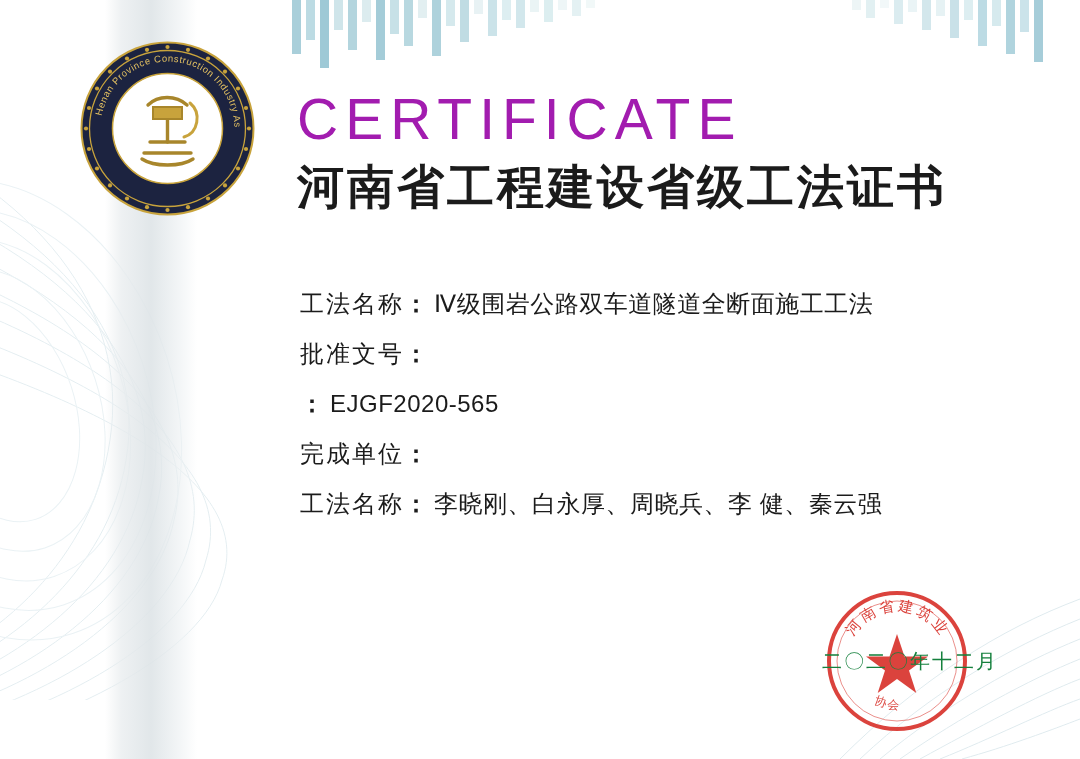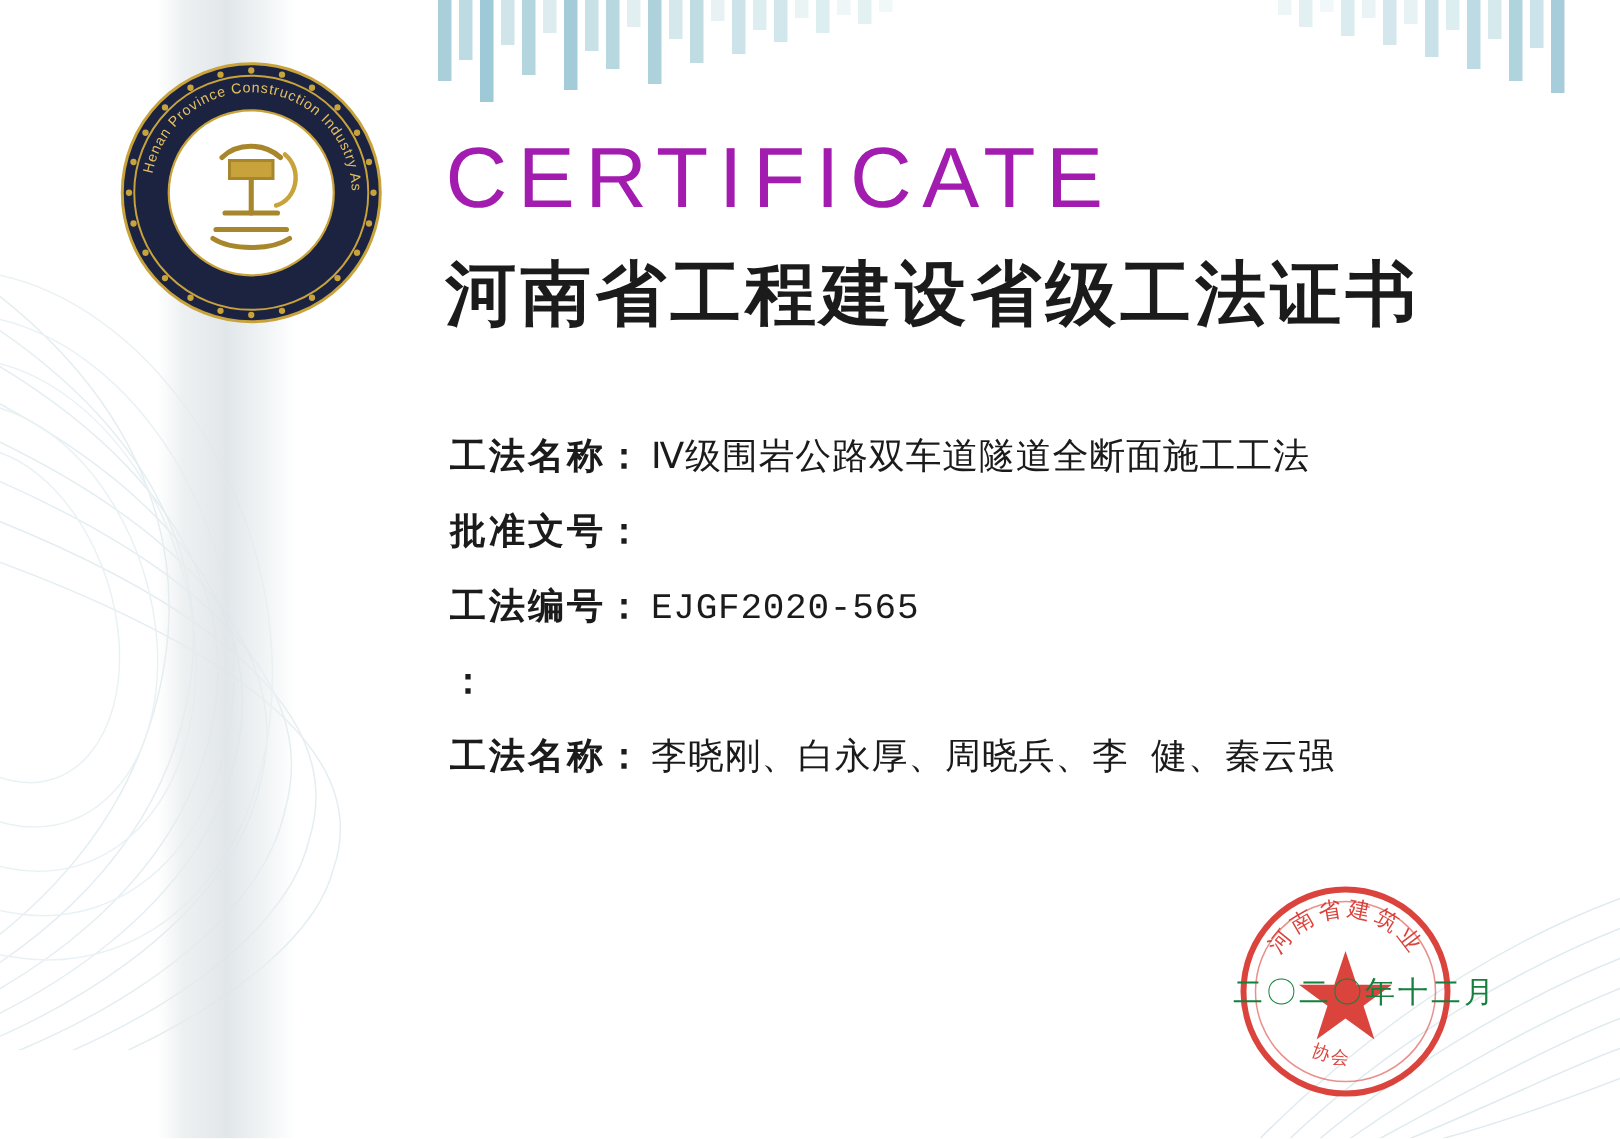--- a/index.html
+++ b/index.html
@@ -78,21 +78,21 @@
   }
   .cert-en {
     font-size: 57px;
     letter-spacing: 7px;
     color: #a21caf;
     font-weight: 400;
     line-height: 1.05;
     font-family: "Liberation Sans", sans-serif;
   }
   .cert-cn {
-    margin-top: 18px;
+    margin-top: 8px;
     font-size: 47px;
     letter-spacing: 3px;
     color: #1b1b1b;
     font-weight: bold;
     line-height: 1.25;
     font-family: "DejaVu Sans", sans-serif;
   }
 
   
   .fields {
@@ -102,34 +102,34 @@
     width: 700px;
   }
   .field-row {
     display: flex;
     align-items: baseline;
     margin-bottom: 18px;
     font-size: 24px;
     color: #1b1b1b;
   }
   .field-label {
-    font-weight: bold;
+    font-weight: normal;
     letter-spacing: 2px;
     white-space: nowrap;
     font-family: "DejaVu Sans", sans-serif;
   }
   .field-colon {
     font-weight: bold;
     margin-right: 6px;
     font-family: "DejaVu Sans", sans-serif;
   }
   .field-value {
     font-weight: normal;
     letter-spacing: 0.5px;
-    font-family: Liberation Mono, monospace;
+    font-family: Liberation Sans, sans-serif;
   }
 
   
   .seal {
     position: absolute;
     left: 824px;
     top: 588px;
     width: 146px;
     height: 146px;
   }
@@ -285,25 +285,25 @@
     <div class="field-row">
       <span class="field-label">工法名称</span>
       <span class="field-colon">：</span>
       <span class="field-value">Ⅳ级围岩公路双车道隧道全断面施工工法</span>
     </div>
     <div class="field-row">
       <span class="field-label">批准文号</span>
       <span class="field-colon">：</span>
     </div>
     <div class="field-row">
-      <span class="field-label">工法编号</span>
       <span class="field-colon">：</span>
       <span class="field-value">EJGF2020-565</span>
     </div>
     <div class="field-row">
+      <span class="field-label">完成单位</span>
       <span class="field-colon">：</span>
     </div>
     <div class="field-row">
       <span class="field-label">工法名称</span>
       <span class="field-colon">：</span>
       <span class="field-value">李晓刚、白永厚、周晓兵、李 健、秦云强</span>
     </div>
   </div>
 
   <svg class="seal" viewBox="0 0 146 146">

